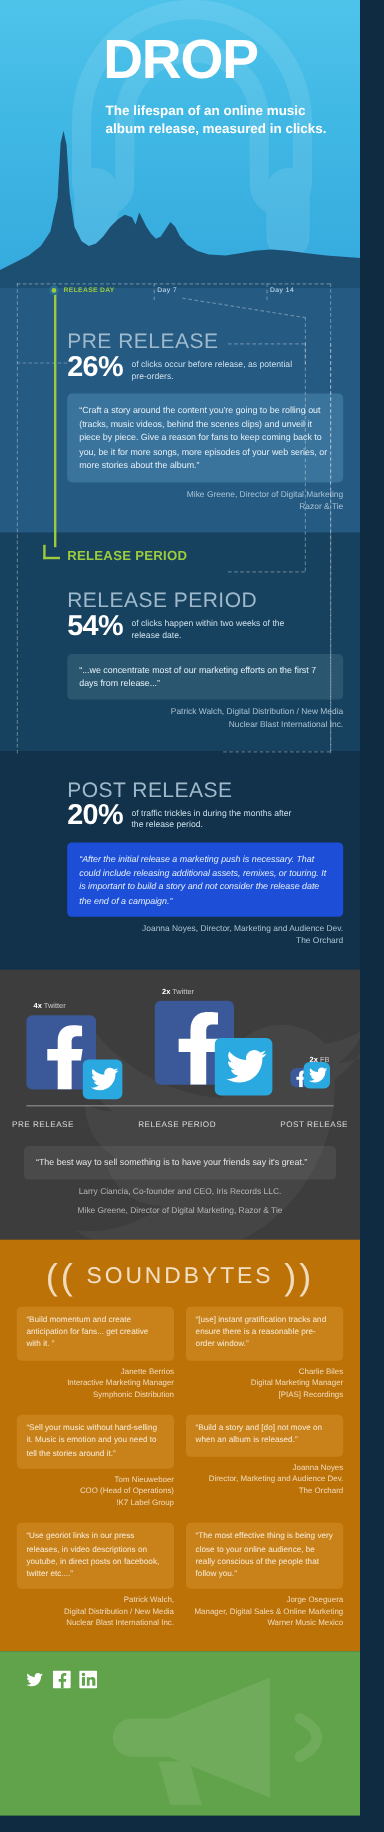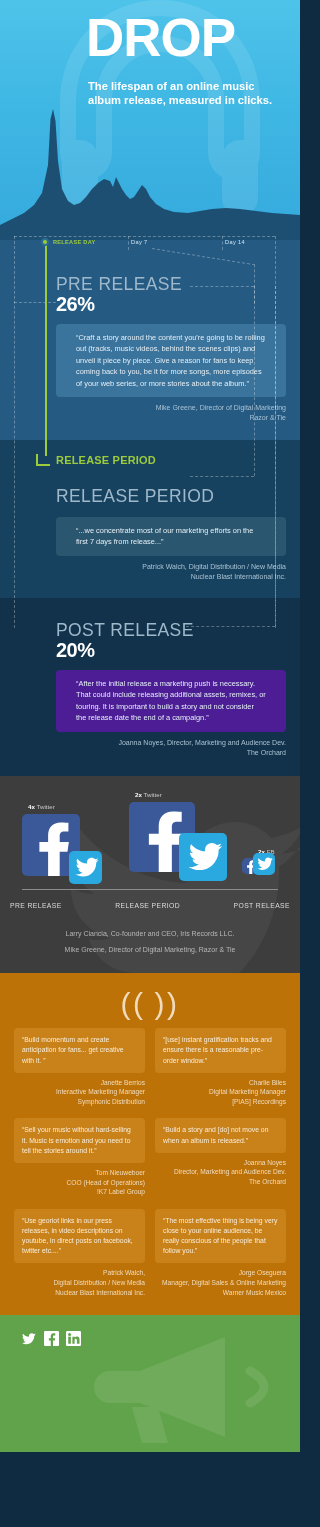--- a/index.html
+++ b/index.html
@@ -17,22 +17,22 @@
     background:linear-gradient(180deg,#4ec3ea 0%,#3fb7e4 45%,#35a9dd 100%);
     overflow:hidden;
   }
   .hero-watermark{position:absolute;left:40px;top:-10px;width:240px;height:250px;opacity:.10;}
   .hero-text{position:relative;padding:14px 14px 0 88px;}
   .the{
     color:#ffffff;font-size:13px;font-weight:bold;letter-spacing:2px;
     line-height:1;margin:0 0 -4px 0;
   }
   .drop{
-    color:#ffffff;font-size:53px;font-weight:bold;letter-spacing:-1px;
-    line-height:.92;margin:0 0 7px -2px;
+    color:#ffffff;font-size:46px;font-weight:bold;letter-spacing:-1px;
+    line-height:.92;margin:14px 0 7px -2px;
   }
   .sub{
     color:#ffffff;font-size:11.2px;font-weight:bold;line-height:1.28;
     margin:16px 0 7px 0;
   }
   .lede{
     color:#d6effa;font-size:8.6px;line-height:1.62;margin:0;
   }
   .mountain{position:absolute;left:0;bottom:0;width:300px;height:135px;}
 
@@ -60,32 +60,32 @@
   .sec-rel{background:#17425f;}
   .sec-post{background:#12314a;}
 
   .head{
     font-size:17.5px;letter-spacing:.4px;font-weight:normal;margin:0;
     color:#b8d2e2;
   }
   .head.dim{color:#9fb9cb;}
   .pctrow{display:flex;align-items:flex-start;gap:7px;margin-top:-1px;}
   .pct{
-    font-size:20px;font-weight:bold;color:#ffffff;line-height:1;letter-spacing:-.5px;
+    font-size:24px;font-weight:bold;color:#ffffff;line-height:1;letter-spacing:-.5px;
   }
   .pct-desc{
     font-size:7.2px;line-height:1.35;color:#cddfeb;padding-top:5px;max-width:140px;
   }
   .quote{
-    margin-top:10px;border-radius:4px;padding:8px 20px;
+    margin-top:10px;border-radius:4px;padding:8px 10px;
     font-size:7.4px;line-height:1.55;color:#e4eff6;
   }
   .q-pre{background:#3a739b;}
   .q-rel{background:#2b566f;}
-  .q-post{background:#4c1d95;}
+  .q-post{background:#1d4ed8;font-style:italic;}
   .attrib{
     margin-top:6px;text-align:right;font-size:7px;line-height:1.45;color:#a9c2d2;
   }
 
   
   .green-call{padding:0 0 0 56px;}
   .green-title{
     color:#9ccb3b;font-size:11px;font-weight:bold;letter-spacing:.2px;margin:0;
   }
   .green-row{display:flex;align-items:baseline;gap:5px;}
@@ -156,47 +156,53 @@
     <div class="hero-text">
       <h1 class="drop">DROP</h1>
       <p class="sub">The lifespan of an online music album release, measured in clicks.</p>
     </div>
   </div>
 
   <div class="sec sec-pre" style="padding:34px 14px 16px 56px;">
     <h2 class="head dim">PRE RELEASE</h2>
     <div class="pctrow">
       <span class="pct">26%</span>
+      <span class="pct-desc">of clicks occur before release, as potential pre-orders.</span>
     </div>
     <div class="quote q-pre">“Craft a story around the content you're going to be rolling out (tracks, music videos, behind the scenes clips) and unveil it piece by piece. Give a reason for fans to keep coming back to you, be it for more songs, more episodes of your web series, or more stories about the album.”</div>
     <div class="attrib">
       <div>Mike Greene, Director of Digital Marketing</div>
       <div>Razor &amp; Tie</div>
     </div>
   </div>
 
   <div class="sec sec-rel" style="padding:14px 14px 16px 0;">
     <div class="green-call">
       <p class="green-title">RELEASE PERIOD</p>
     </div>
 
     <div style="padding:20px 0 0 56px;">
       <h2 class="head dim">RELEASE PERIOD</h2>
+      <div class="pctrow">
+        <span class="pct">54%</span>
+        <span class="pct-desc">of clicks happen within two weeks of the release date.</span>
+      </div>
       <div class="quote q-rel">“...we concentrate most of our marketing efforts on the first 7 days from release...”</div>
       <div class="attrib">
         <div>Patrick Walch, Digital Distribution / New Media</div>
         <div>Nuclear Blast International Inc.</div>
       </div>
     </div>
   </div>
 
   <div class="sec sec-post" style="padding:22px 14px 18px 56px;">
     <h2 class="head dim">POST RELEASE</h2>
     <div class="pctrow">
       <span class="pct">20%</span>
+      <span class="pct-desc">of traffic trickles in during the months after the release period.</span>
     </div>
     <div class="quote q-post">“After the initial release a marketing push is necessary. That could include releasing additional assets, remixes, or touring. It is important to build a story and not consider the release date the end of a campaign.”</div>
     <div class="attrib">
       <div>Joanna Noyes, Director, Marketing and Audience  Dev.</div>
       <div>The Orchard</div>
     </div>
   </div>
 
   <div class="scale">
     <div class="tickline" style="left:14px;height:392px;"></div>
@@ -284,28 +290,30 @@
       <div class="axis"></div>
     </div>
 
     <div class="xlabels">
       <span>PRE RELEASE</span>
       <span>RELEASE PERIOD</span>
       <span>POST RELEASE</span>
     </div>
 
     <div class="social-quotes">
+      <div class="q-grey">“The best way to sell something is to have your friends say it's great.”</div>
       <div class="attrib-grey">Larry Ciancia, Co-founder and CEO, Iris Records LLC.</div>
       <div class="attrib-grey">Mike Greene, Director of Digital Marketing, Razor &amp; Tie</div>
     </div>
   </div>
 
   <div class="sec sec-sound">
     <h2 class="sb-title">
       <span class="paren">((</span>
+      <span>SOUNDBYTES</span>
       <span class="paren">))</span>
     </h2>
     <div class="sb-grid">
       <div class="sb-cell">
         <div class="sb-box">“Build momentum and create anticipation for fans... get creative with it. ”</div>
         <div class="sb-attrib" style="white-space:pre-line;">Janette Berrios
 Interactive Marketing Manager
 Symphonic Distribution</div>
       </div>
       <div class="sb-cell">

